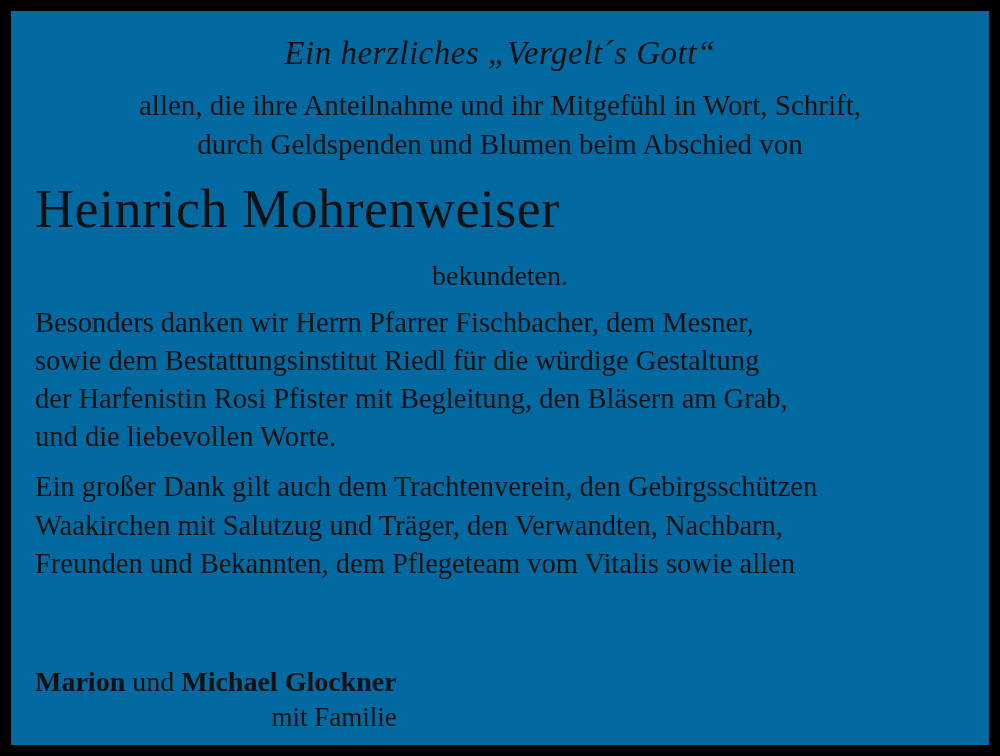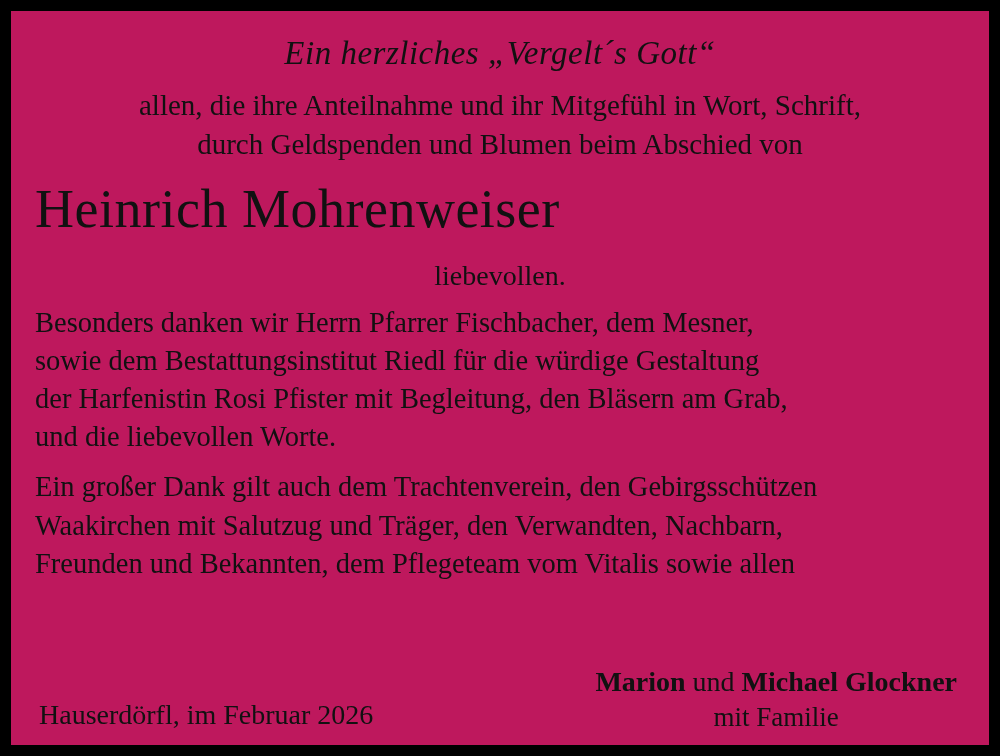--- a/index.html
+++ b/index.html
@@ -11,21 +11,21 @@
     width: 1000px;
     height: 756px;
     font-family: "Liberation Serif", serif;
     color: #111111;
   }
   .notice {
     box-sizing: border-box;
     width: 1000px;
     height: 756px;
     border: 11px solid #000000;
-    background: #be185d;
+    background: #0369a1;
     padding: 18px 24px 10px 24px;
     display: flex;
     flex-direction: column;
   }
   .headline {
     text-align: center;
     font-style: italic;
     font-size: 33px;
     letter-spacing: 0.5px;
     margin-top: 6px;
@@ -66,21 +66,21 @@
     display: flex;
     align-items: flex-end;
     justify-content: space-between;
     font-size: 28px;
   }
   .footer-left {
     padding-bottom: 4px;
     padding-left: 4px;
   }
   .footer-right {
-    text-align: center;
+    text-align: right;
     line-height: 1.3;
     padding-right: 8px;
   }
   .footer-right .signers strong {
     font-weight: bold;
   }
   .footer-right .family {
     font-size: 27px;
   }
 </style>
@@ -91,36 +91,35 @@
 
   <div class="headline">Ein herzliches „Vergelt´s Gott“</div>
 
   <div class="intro">
     <div>allen, die ihre Anteilnahme und ihr Mitgefühl in Wort, Schrift,</div>
     <div>durch Geldspenden und Blumen beim Abschied von</div>
   </div>
 
   <div class="name">Heinrich Mohrenweiser</div>
 
-  <div class="bekundeten">liebevollen.</div>
+  <div class="bekundeten">bekundeten.</div>
 
   <div class="thanks">
     <p>Besonders danken wir Herrn Pfarrer Fischbacher, dem Mesner,</p>
     <p>sowie dem Bestattungsinstitut Riedl für die würdige Gestaltung</p>
     <p>der Harfenistin Rosi Pfister mit Begleitung, den Bläsern am Grab,</p>
     <p>und die liebevollen Worte.</p>
     <p class="block-gap">Ein großer Dank gilt auch dem Trachtenverein, den Gebirgsschützen</p>
     <p>Waakirchen mit Salutzug und Träger, den Verwandten, Nachbarn,</p>
     <p>Freunden und Bekannten, dem Pflegeteam vom Vitalis sowie allen</p>
   </div>
 
   <div class="spacer"></div>
 
   <div class="footer">
-    <div class="footer-left">Hauserdörfl, im Februar 2026</div>
     <div class="footer-right">
       <div class="signers">
         <strong>Marion</strong><span> und </span><strong>Michael Glockner</strong>
       </div>
       <div class="family">mit Familie</div>
     </div>
   </div>
 
 </div>
 

